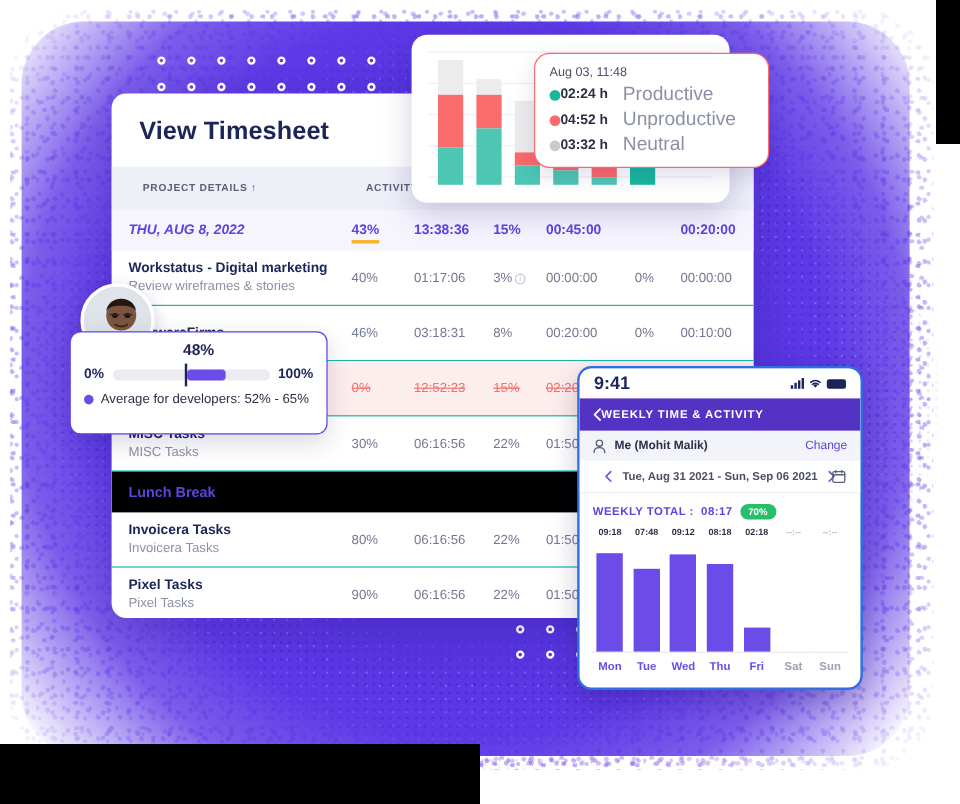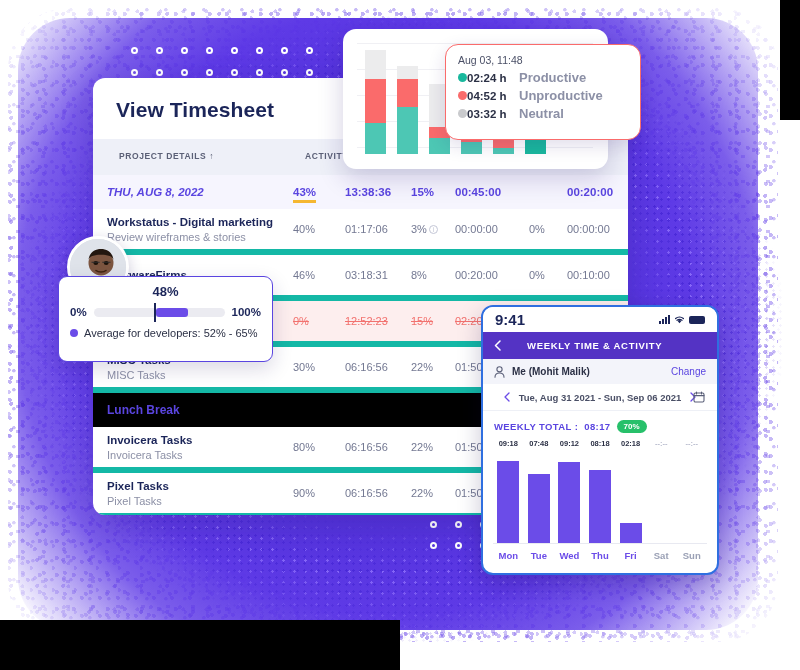--- a/index.html
+++ b/index.html
@@ -85,21 +85,21 @@
   }
   .ts-head {
     display: flex; align-items: center;
     background: #eef0f8; color: #5b6077;
     font-size: 8.5px; font-weight: bold; letter-spacing: .6px;
     height: 36px; margin-top: 17px; padding: 0 14px;
   }
   .ts-head .hcell { text-align: left; line-height: 1.15; padding-left: 12px; }
   .ts-row {
     display: flex; align-items: center; height: 46px;
-    padding: 0 14px; border-bottom: 6px solid #14b8a6;
+    padding: 0 14px; border-bottom: 1px solid #14b8a6;
     font-size: 11px; color: #737892;
   }
   .ts-row.summary {
     background: #f6f5fe; color: #5a45e0; font-weight: bold;
     font-size: 11.5px; border-bottom: none; height: 34px;
   }
   .ts-row.struck { background: #fdeeee; color: #f2726f; }
   .ts-row.struck .c { text-decoration: line-through; }
   .ts-row.lunch {
     background: #000000; justify-content: flex-start;
@@ -148,21 +148,21 @@
     position: absolute; left: 445px; top: 44px;
     width: 196px; height: 96px;
     background: #fff; border: 1.6px solid #fa6b6b; border-radius: 13px;
     box-shadow: 0 6px 18px rgba(40,20,110,.14);
     padding: 9px 12px;
   }
   .tip-date { font-size: 10.5px; color: #4a4f66; margin-bottom: 4px; }
   .tip-row { display: flex; align-items: center; gap: 0; margin-top: 3px; }
   .tip-dot { width: 9px; height: 9px; border-radius: 50%; flex: none; }
   .tip-val { font-size: 11.5px; font-weight: bold; color: #2b3045; width: 52px; }
-  .tip-lbl { font-size: 13px; color: #8c90a6; font-weight: bold; }
+  .tip-lbl { font-size: 16px; color: #8c90a6; }
 
   
   #avatar {
     position: absolute; left: 67px; top: 236px;
     width: 62px; height: 62px; border-radius: 50%;
     border: 3px solid #fff; overflow: hidden;
     box-shadow: 0 4px 14px rgba(30,16,90,.22);
     background: #d9dde6;
   }
 
@@ -196,21 +196,21 @@
     padding: 0 12px; font-size: 15px; font-weight: bold; color: #1b2559; background: #fff;
   }
   .ph-status .icons { display: flex; align-items: flex-end; gap: 4px; }
   .sig { display: flex; align-items: flex-end; gap: 1px; height: 9px; }
   .sig i { display: block; width: 2px; background: #1b2559; }
   .sig i:nth-child(1){height:3px} .sig i:nth-child(2){height:5px}
   .sig i:nth-child(3){height:7px} .sig i:nth-child(4){height:9px}
   .batt { width: 16px; height: 8px; border-radius: 2px; background: #1b2559; }
   .ph-head {
     height: 27px; background: #5433c4; display: flex; align-items: center;
-    gap: 26px; padding: 0 11px; color: #fff; font-size: 9.5px; font-weight: bold; letter-spacing: .7px;
+    gap: 0; padding: 0 11px; color: #fff; font-size: 9.5px; font-weight: bold; letter-spacing: .7px;
   }
   .ph-user {
     height: 25px; background: #f3f4fa; display: flex; align-items: center;
     padding: 0 11px; gap: 7px; font-size: 10px; color: #2b3045; font-weight: bold;
   }
   .ph-user .spacer { flex: 1; }
   .ph-change { color: #5a45e0; font-weight: normal; font-size: 10px; }
   .ph-daterow {
     height: 27px; display: flex; align-items: center; justify-content: center;
     gap: 9px; font-size: 9.5px; color: #4a4f66; font-weight: bold; background: #fff;

